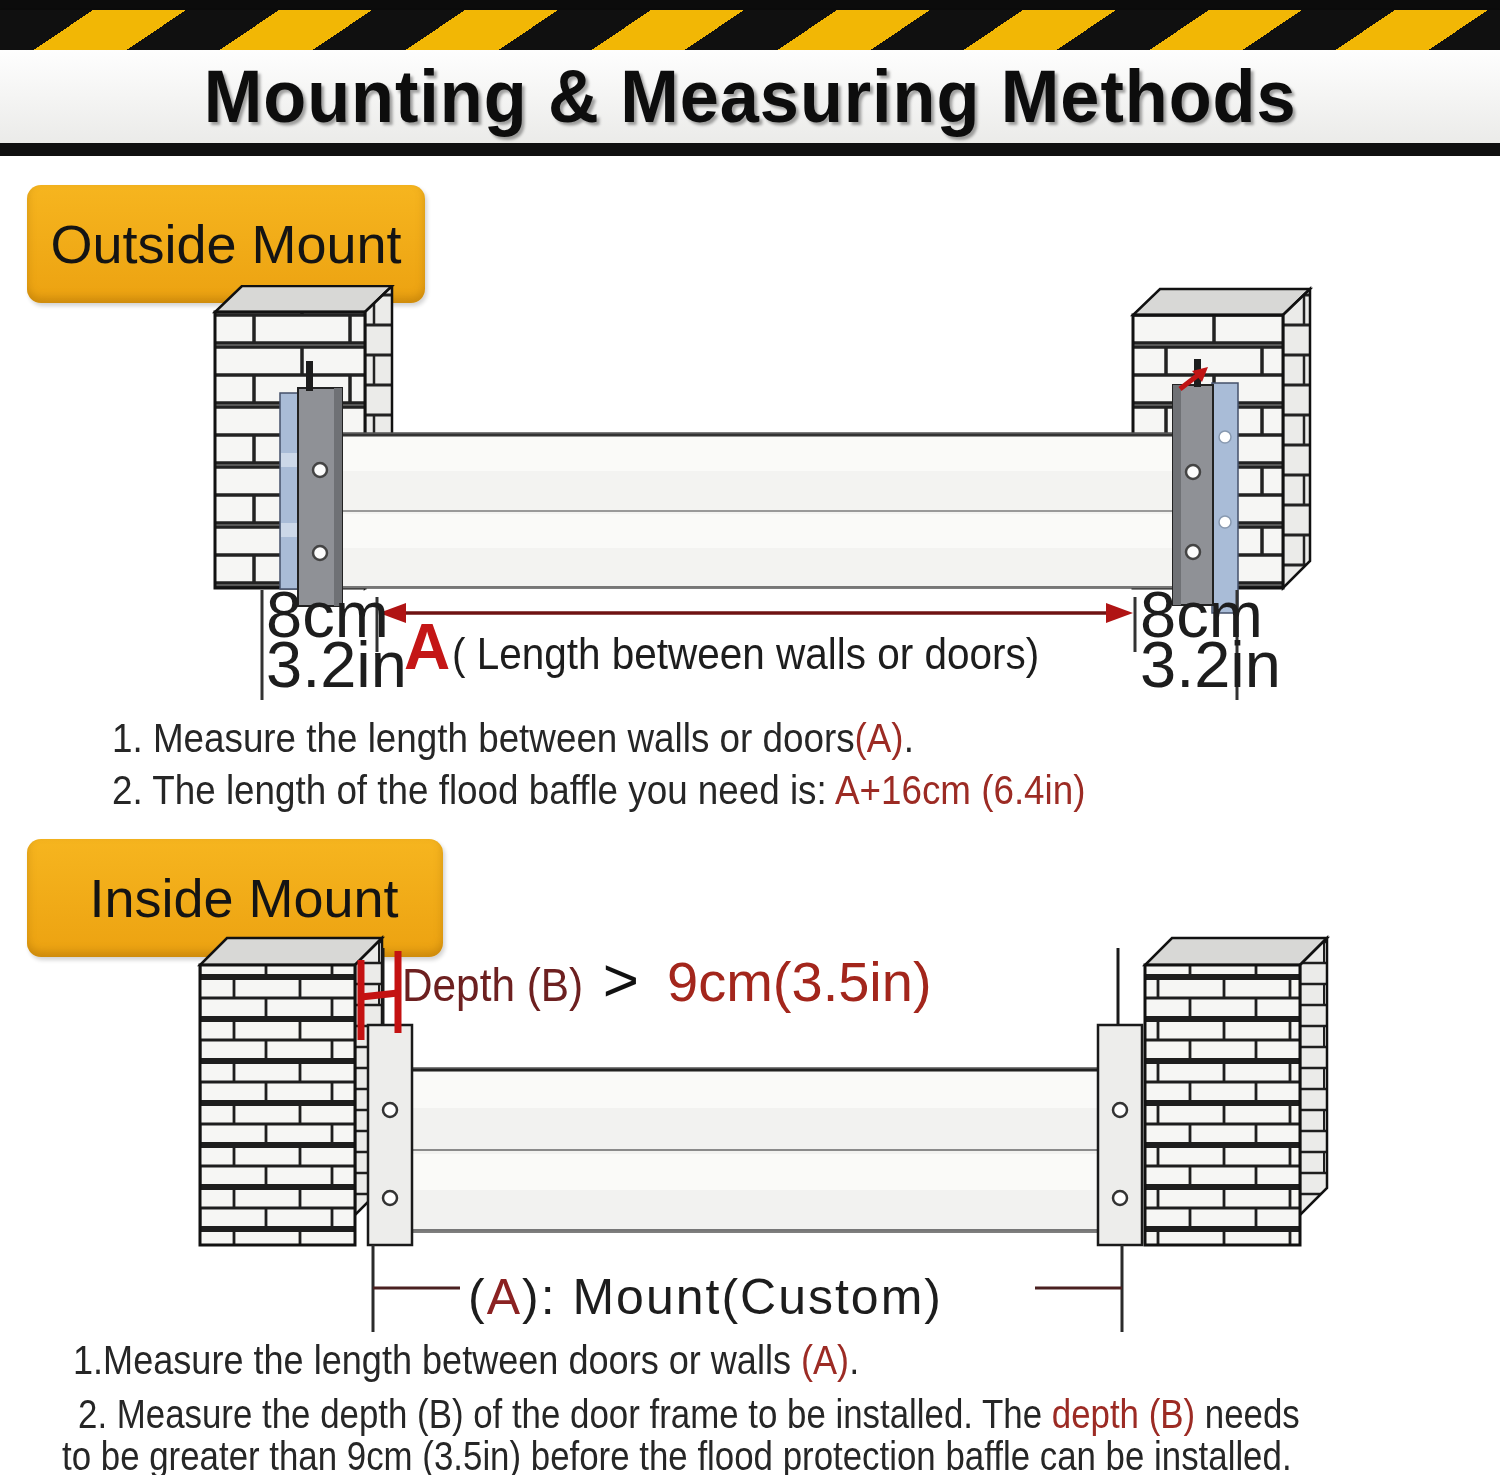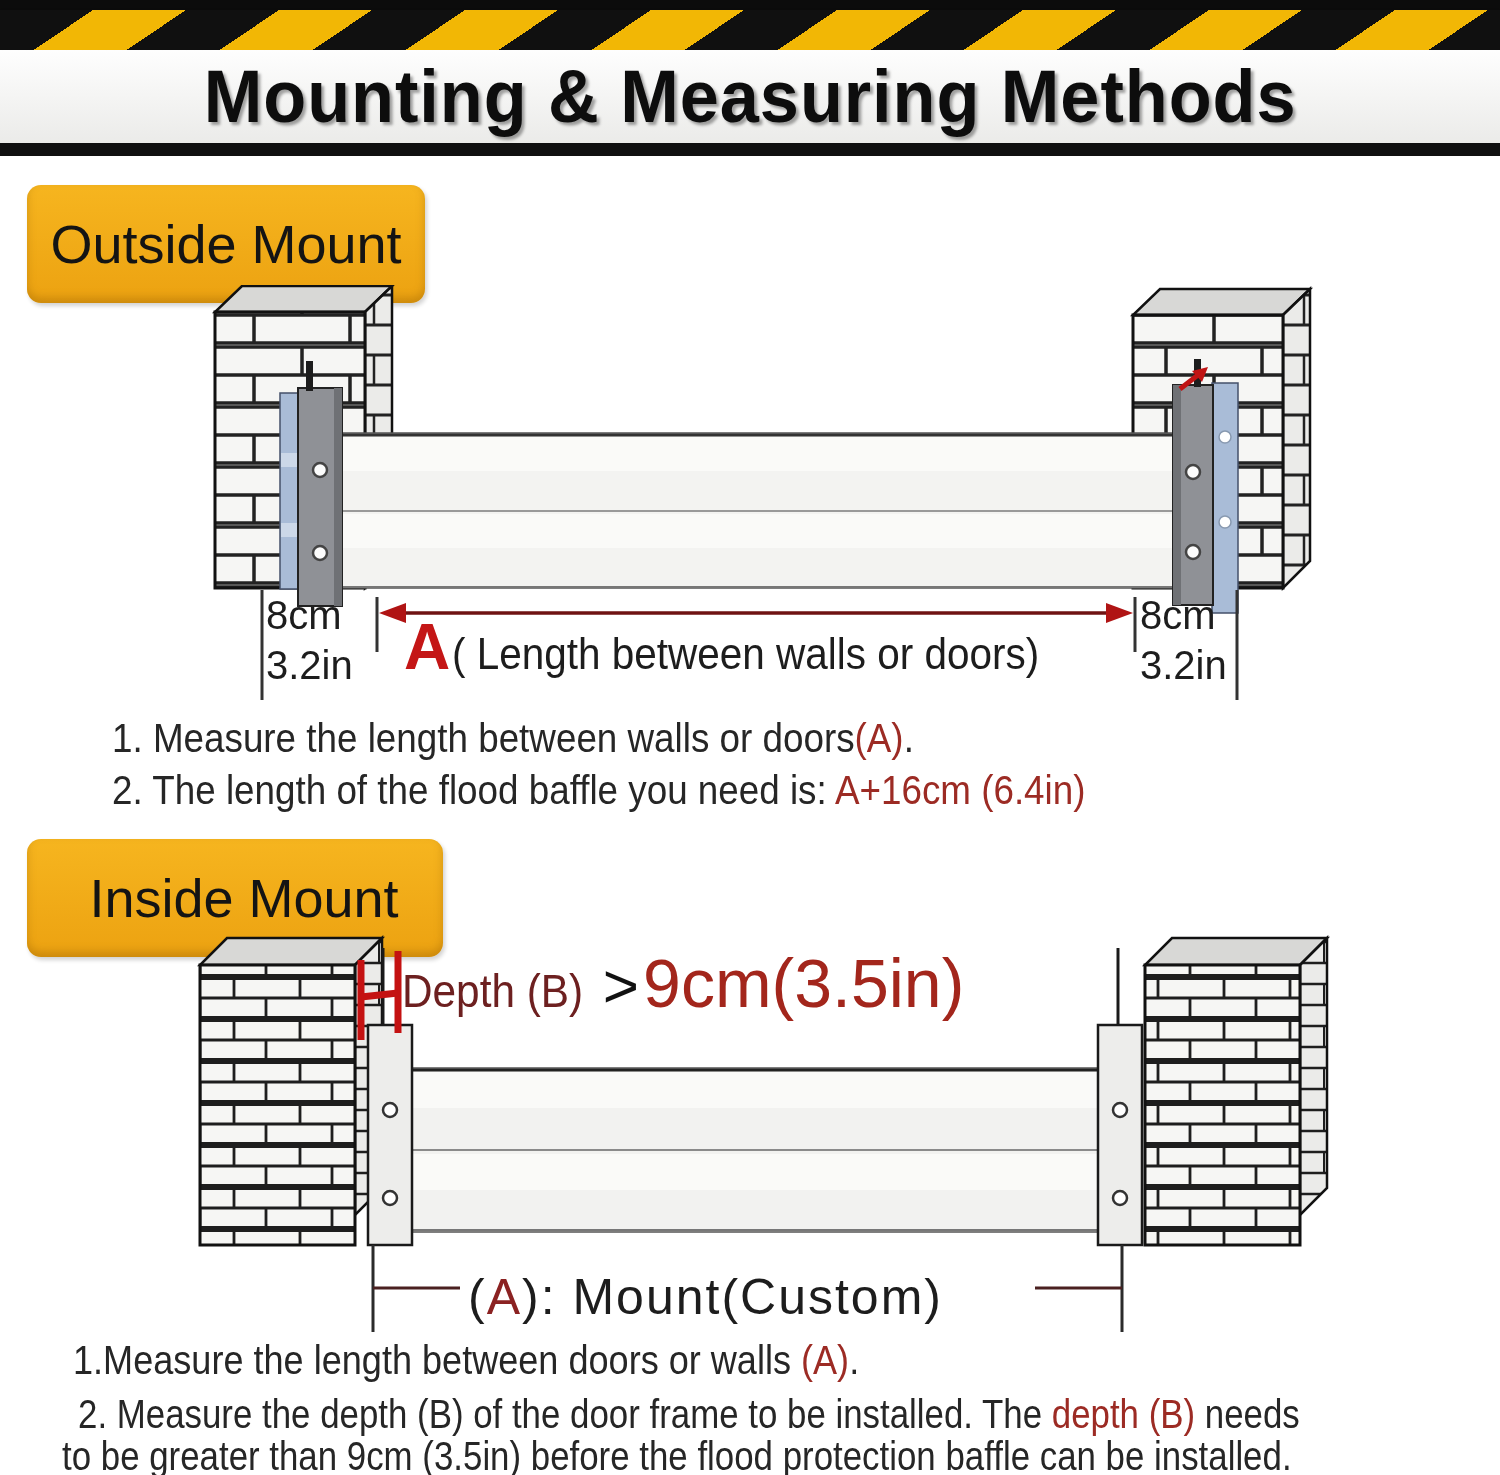--- a/index.html
+++ b/index.html
@@ -26,32 +26,32 @@
          display:flex;align-items:center;justify-content:center;
          font-size:54px;color:#141414;white-space:nowrap;text-align:center;}
   .badge-outside{top:185px;}
   .badge-inside{top:839px;padding-left:18px;}
 
   
   .svg-outside{position:absolute;left:180px;top:285px;width:1140px;height:420px;}
   .svg-inside{position:absolute;left:150px;top:935px;width:1200px;height:400px;}
 
   
-  .dim-text{position:absolute;font-size:40px;line-height:50px;color:#1d1d1d;white-space:nowrap;}
+  .dim-text{position:absolute;font-size:65px;line-height:50px;color:#1d1d1d;white-space:nowrap;}
   .dim-left{left:266px;top:590px;}
   .dim-right{left:1140px;top:590px;}
 
   .span-label{position:absolute;left:404px;top:610px;display:flex;align-items:baseline;white-space:nowrap;}
   .span-label .a{font-size:64px;font-weight:bold;color:#c41616;margin-right:2px;}
   .span-label .rest{font-size:44px;color:#1d1d1d;transform:scaleX(.92);transform-origin:left bottom;}
 
   .depth-label{position:absolute;left:402px;top:944px;display:flex;align-items:baseline;white-space:nowrap;}
   .depth-label .d1{font-size:46px;color:#6d2020;transform:scaleX(.92);transform-origin:left bottom;}
   .depth-label .gt{font-size:62px;color:#111;margin:0 4px;}
-  .depth-label .d2{font-size:68px;color:#a3261c;}
+  .depth-label .d2{font-size:56px;color:#a3261c;margin-left:24px;}
 
   .length-label{position:absolute;left:468px;top:1268px;display:flex;align-items:baseline;
                 font-size:50px;color:#1d1d1d;letter-spacing:2px;white-space:nowrap;}
   .length-label .a{color:#8b2222;}
 
   
   .step{position:absolute;font-size:40px;color:#262626;white-space:nowrap;
         transform:scaleX(.92);transform-origin:left top;}
   .step .hl{color:#9c2b24;}
   .o-step1{left:112px;top:716px;}

